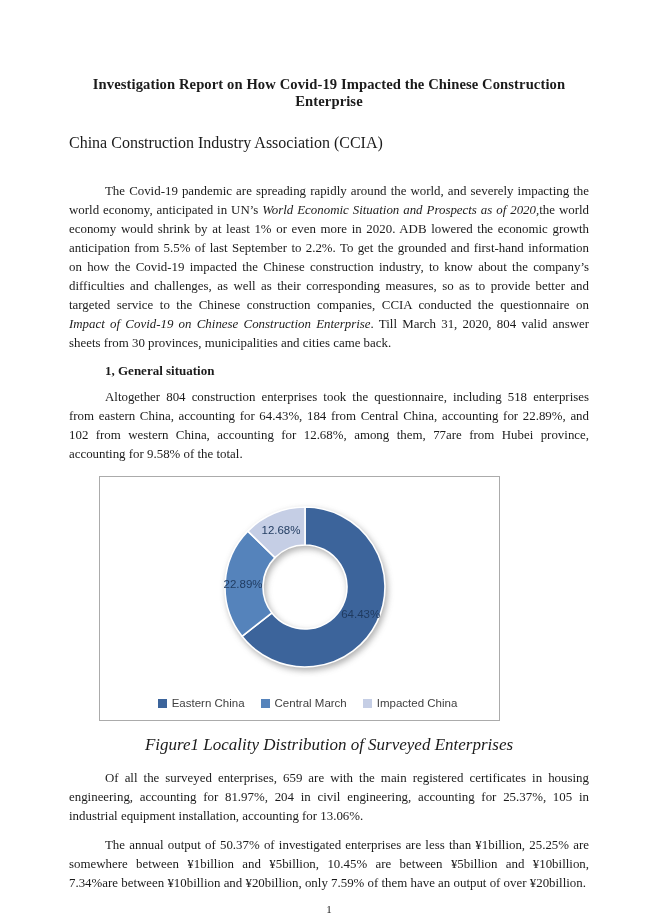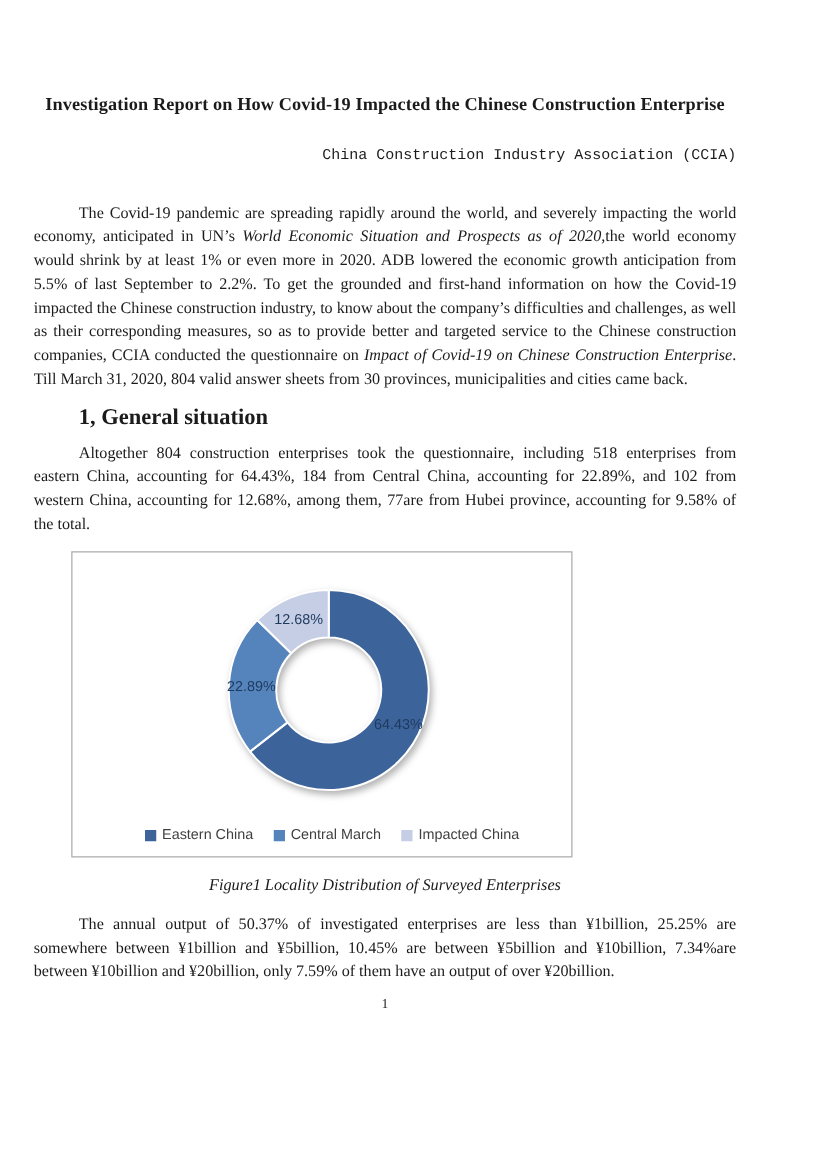--- a/index.html
+++ b/index.html
@@ -1,46 +1,46 @@
 <!DOCTYPE html>
 <html><head>
 <meta charset="utf-8">
 <style>
   html,body { margin:0; padding:0; background:#ffffff; }
   .page {
     width:650px; height:919px; background:#ffffff; box-sizing:border-box;
-    padding:76px 61px 0 27px; position:relative;
+    padding:76px 61px 0 69px; position:relative;
     font-family:"Liberation Serif", serif; color:#1b1b1b;
   }
   .title {
     font-size:14.6px; font-weight:bold; text-align:center;
     margin:0 0 24px 0; letter-spacing:0.1px;
   }
-  .subtitle { font-size:12px; text-align:right; margin:0 0 30px 0; font-weight:normal;font-family:Liberation Mono, monospace; }
+  .subtitle { font-size:16px; text-align:left; margin:0 0 30px 0; font-weight:normal; }
   p.body-para {
     font-size:12.9px; line-height:19px; text-align:justify;
     text-indent:36px; margin:0 0 10px 0;
   }
   .bi { font-weight:normal; font-style:italic; }
-  h2.section-heading { font-size:18px; font-weight:bold; margin:9px 0 9px 0; text-indent:36px; }
+  h2.section-heading { font-size:13px; font-weight:bold; margin:9px 0 9px 0; text-indent:36px; }
   .chart-frame {
     width:399px; height:243px; border:1px solid #ababab; background:#fff;
     margin:12px 0 14px 30px; position:relative;
   }
   .donut-svg { position:absolute; top:0; left:0; }
   .slices { filter:drop-shadow(2px 3px 3px rgba(60,60,60,0.40)); }
   .slice-label { font-family:"Liberation Sans", sans-serif; font-size:11.5px; fill:#1f3a5f; }
   .chart-legend {
     position:absolute; left:16px; right:0; bottom:11px;
     display:flex; justify-content:center; align-items:center; gap:16px;
     font-family:"Liberation Sans", sans-serif; font-size:11.5px; color:#3f3f3f;
   }
   .legend-item { display:flex; align-items:center; gap:5px; }
   .legend-swatch { width:9px; height:9px; display:inline-block; }
-  .caption { font-size:13px; font-style:italic; text-align:center; margin:2px 0 14px 0; }
+  .caption { font-size:17px; font-style:italic; text-align:center; margin:2px 0 14px 0; }
   .page-number { text-align:center; font-size:11px; margin-top:8px; color:#1b1b1b; }
 </style>
 </head>
 <body>
 
 <div class="page">
 
   <h1 class="title">Investigation Report on How Covid-19 Impacted the Chinese Construction Enterprise</h1>
 
   <p class="subtitle">China Construction Industry Association (CCIA)</p>
@@ -75,18 +75,19 @@
         </span>
         <span class="legend-item">
           <span class="legend-swatch" style="background: rgb(197, 206, 229);"></span>
           <span>Impacted China</span>
         </span>
       </div>
   </div>
 
   <p class="caption">Figure1 Locality Distribution of Surveyed Enterprises</p>
 
+  <p class="body-para">Of all the surveyed enterprises, 659 are with the main registered certificates in housing engineering, accounting for 81.97%, 204 in civil engineering, accounting for 25.37%, 105 in industrial equipment installation, accounting for 13.06%.</p>
 
   <p class="body-para">The annual output of 50.37% of investigated enterprises are less than ¥1billion, 25.25% are somewhere between ¥1billion and ¥5billion, 10.45% are between ¥5billion and ¥10billion, 7.34%are between ¥10billion and ¥20billion, only 7.59% of them have an output of over ¥20billion.</p>
 
   <div class="page-number">1</div>
 
 </div>
 
 </body></html>

